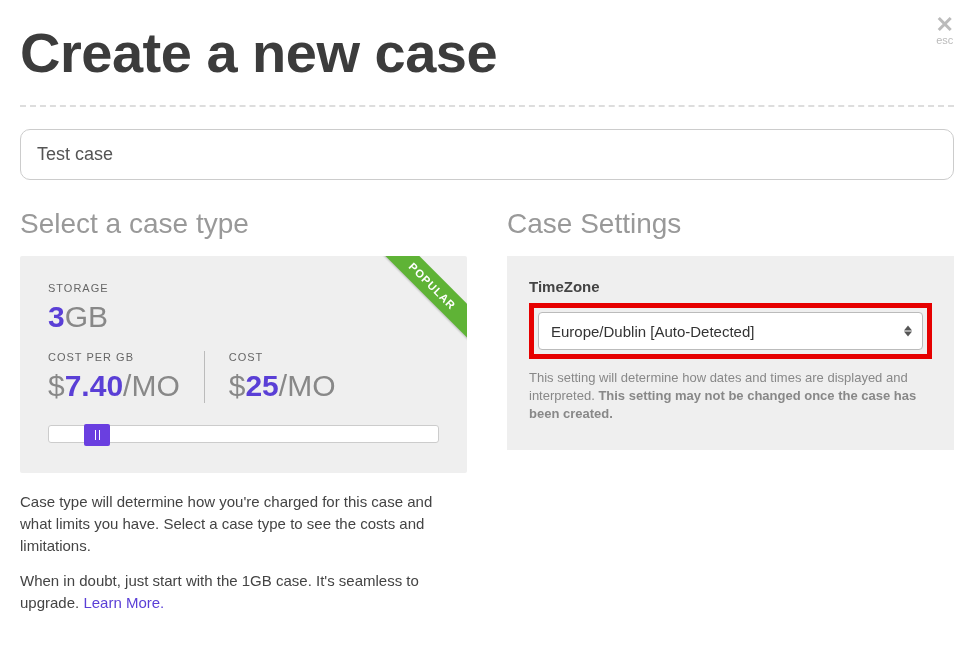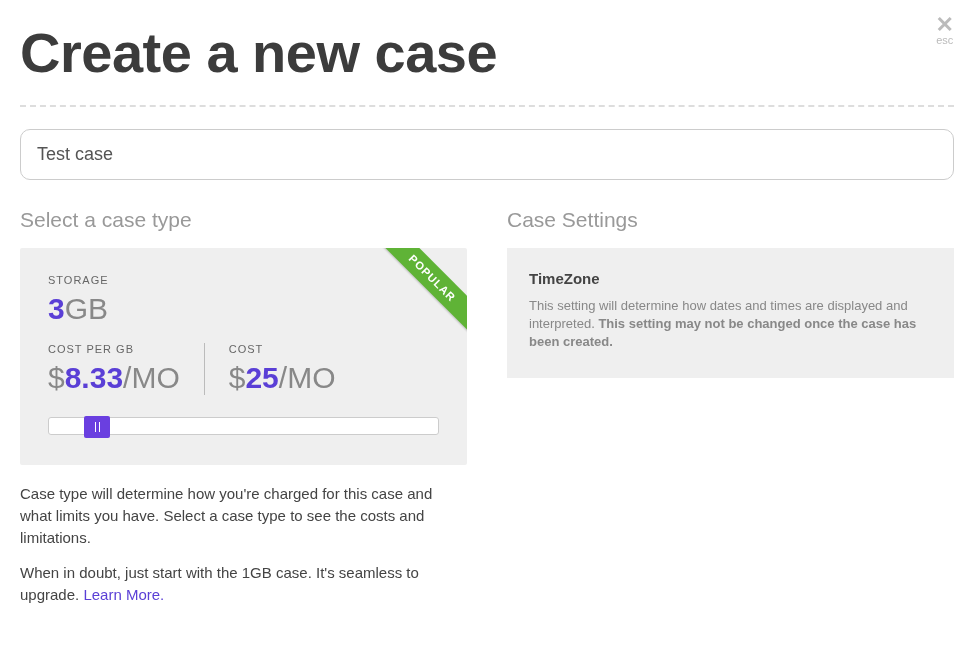--- a/index.html
+++ b/index.html
@@ -57,21 +57,21 @@
     .columns {
       display: flex;
       gap: 40px;
       margin-top: 28px;
     }
     .col {
       flex: 1;
       min-width: 0;
     }
     .section-title {
-      font-size: 21px;
+      font-size: 28px;
       font-weight: 400;
       color: #999;
       margin-bottom: 16px;
     }
     .panel {
       background: #efefef;
       border-radius: 2px;
       position: relative;
       padding: 26px 28px 30px 28px;
       overflow: hidden;
@@ -248,21 +248,21 @@
       <div class="ribbon">POPULAR</div>
 
       <div class="metrics-row">
         <div class="metric">
           <div class="metric-label">STORAGE</div>
           <div class="metric-value">
             <span class="accent">3</span><span>GB</span>
           </div>
           <div class="metric-label sub-label">COST PER GB</div>
           <div class="metric-value">
-            <span>$</span><span class="accent">8.33</span><span>/MO</span>
+            <span>$</span><span class="accent">7.40</span><span>/MO</span>
           </div>
         </div>
         <div class="metric">
           <div class="metric-label">COST</div>
           <div class="metric-value">
             <span>$</span><span class="accent">25</span><span>/MO</span>
           </div>
         </div>
       </div>
 
@@ -276,20 +276,29 @@
       <span>When in doubt, just start with the 1GB case. It's seamless to upgrade. </span><a class="learn-more">Learn More.</a>
     </p>
   </div>
 
   <div class="col">
     <h2 class="section-title">Case Settings</h2>
 
     <div class="settings-panel">
       <div class="field-label">TimeZone</div>
 
+      <div class="highlight-box">
+        <div class="select-wrap">
+          <span>Europe/Dublin [Auto-Detected]</span>
+          <span class="select-arrows">
+            <span class="arrow-up"></span>
+            <span class="arrow-down"></span>
+          </span>
+        </div>
+      </div>
 
       <p class="setting-help">
         <span>This setting will determine how dates and times are displayed and interpreted. </span><span class="bold">This setting may not be changed once the case has been created.</span>
       </p>
     </div>
   </div>
 </div>
 
 
 

